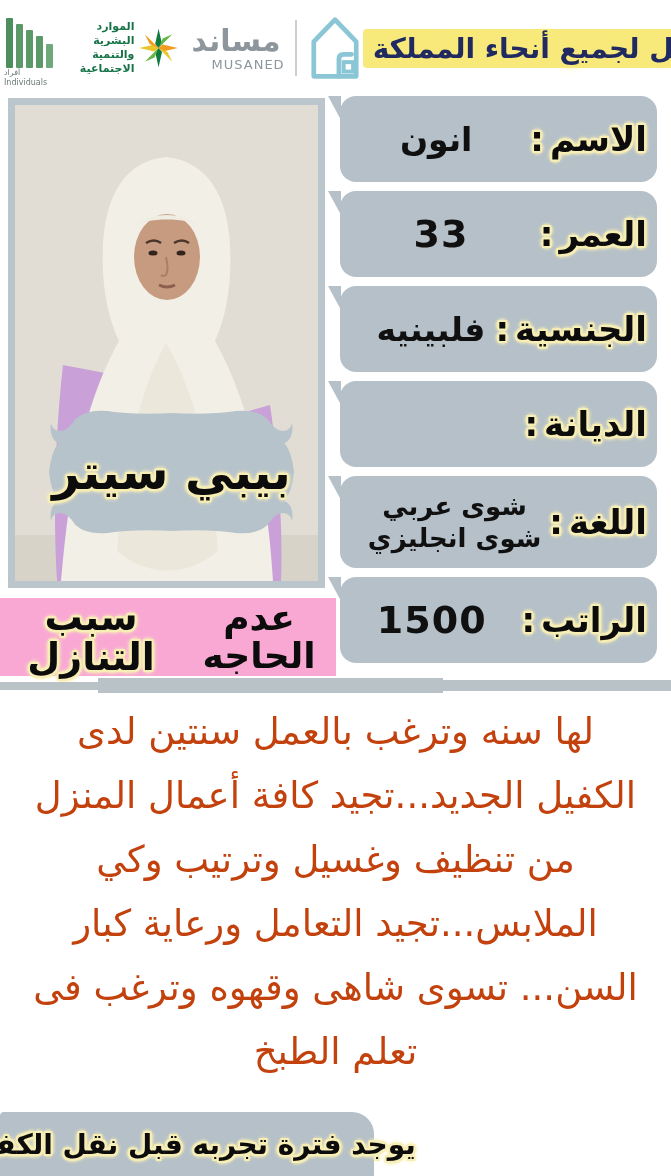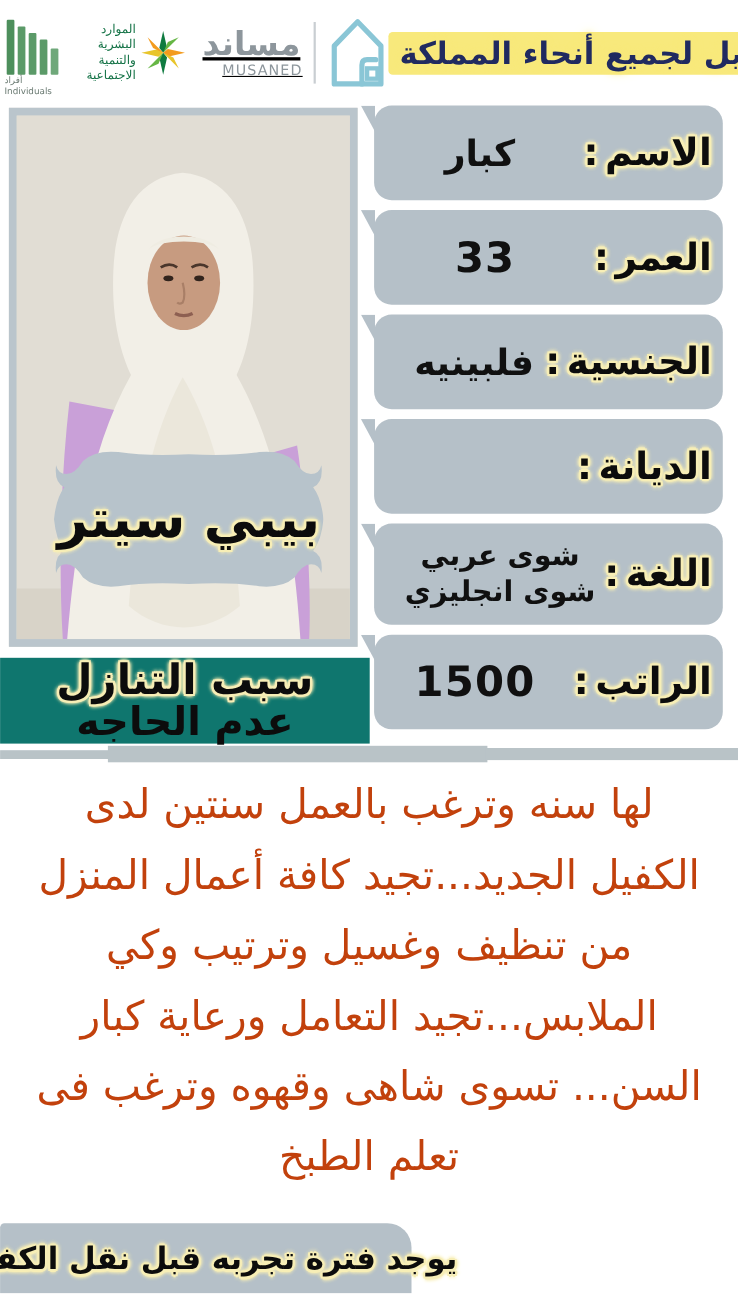--- a/index.html
+++ b/index.html
@@ -21,23 +21,23 @@
   .logo-individuals{width:90px;display:flex;flex-direction:column;align-items:center;margin-top:8px;}
   .ind-bars{display:flex;align-items:flex-end;gap:3px;height:52px;}
   .ind-bars i{display:block;width:7px;background:#5b9a68;border-radius:1px;}
   .ind-bars i:nth-child(1){height:50px;background:#4d8f5c;}
   .ind-bars i:nth-child(2){height:44px;}
   .ind-bars i:nth-child(3){height:38px;}
   .ind-bars i:nth-child(4){height:32px;}
   .ind-bars i:nth-child(5){height:24px;background:#6fa87a;}
   .ind-caption{font-size:8px;color:#6a7a72;line-height:10px;text-align:left;align-self:flex-start;margin-left:-2px;}
   .logo-ministry{display:flex;flex-direction:row;align-items:center;margin-left:10px;direction:ltr;}
-  .min-text{text-align:right;color:#157347;font-size:11px;font-weight:normal;line-height:14px;margin-right:4px;direction:rtl;}
+  .min-text{text-align:right;color:#157347;font-size:11px;font-weight:bold;line-height:14px;margin-right:4px;direction:rtl;}
   .logo-musaned{display:flex;flex-direction:row;align-items:center;margin-left:12px;direction:ltr;}
-  .mus-text{text-align:center;line-height:1;text-decoration:underline;}
+  .mus-text{text-align:left;line-height:1;}
   .mus-ar{color:#8d969c;font-size:30px;font-weight:bold;display:block;}
   .mus-en{color:#8d969c;font-size:13px;letter-spacing:1px;display:block;margin-top:2px;padding-left:20px;}
   .mus-sep{width:2px;height:56px;background:#c9ced2;margin:0 10px;}
   .banner{
     flex:1;text-align:center;direction:rtl;margin-right:4px;
   }
   .banner span{
     display:inline-block;background:#f8e97c;border-radius:4px;
     color:#202a60;font-weight:bold;font-size:28px;padding:3px 10px;
     text-shadow:0 0 6px #f8e97c,0 0 10px #f8e97c;
@@ -81,21 +81,21 @@
   .photo-frame svg{display:block;width:100%;height:100%;}
   .cartouche{
     position:absolute;left:34px;right:24px;top:304px;height:126px;
     display:flex;align-items:center;justify-content:center;
   }
   .cartouche svg.frame{position:absolute;inset:0;width:100%;height:100%;}
   .cartouche .label{position:relative;font-size:48px;z-index:2;}
   
   .waiver-box{
     position:absolute;left:0;top:506px;width:336px;height:78px;
-    background:#0f766e;display:flex;flex-direction:column;
+    background:#f9a8d4;display:flex;flex-direction:row;
     align-items:center;justify-content:center;text-align:center;
   }
   .waiver-title{font-size:38px;line-height:40px;}
   .waiver-value{font-size:36px;line-height:38px;font-weight:bold;color:#0c0c0c;}
   
   .divider{position:absolute;top:676px;left:0;right:0;height:20px;}
   .divider i{position:absolute;background:#b9c3c7;display:block;}
   .divider .d1{left:0;width:100px;top:6px;height:8px;}
   .divider .d2{left:98px;width:345px;top:2px;height:15px;}
   .divider .d3{left:441px;width:230px;top:4px;height:11px;}
@@ -169,21 +169,21 @@
     </div>
   </div>
 
   <div class="main">
 
     <div class="info-col">
 
       <div class="bubble">
         <span class="f-label halo">الاسم</span>
         <span class="f-sep halo">:</span>
-        <span class="f-value">كبار</span>
+        <span class="f-value">انون</span>
       </div>
 
       <div class="bubble">
         <span class="f-label halo">العمر</span>
         <span class="f-sep halo">:</span>
         <span class="f-value num">33</span>
       </div>
 
       <div class="bubble">
         <span class="f-label halo">الجنسية</span>

